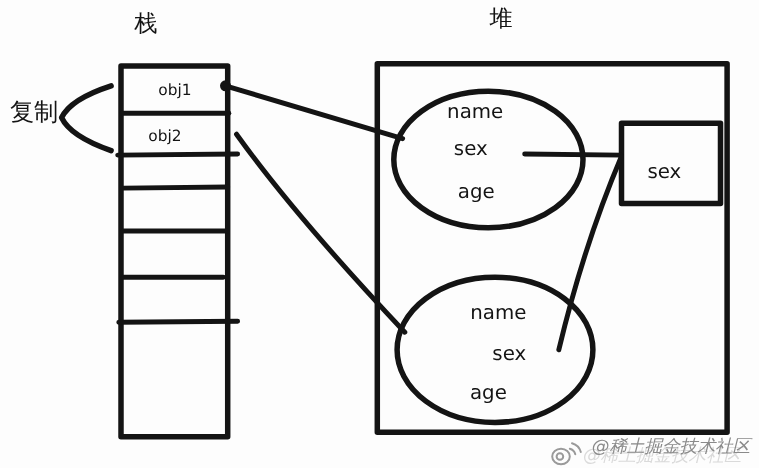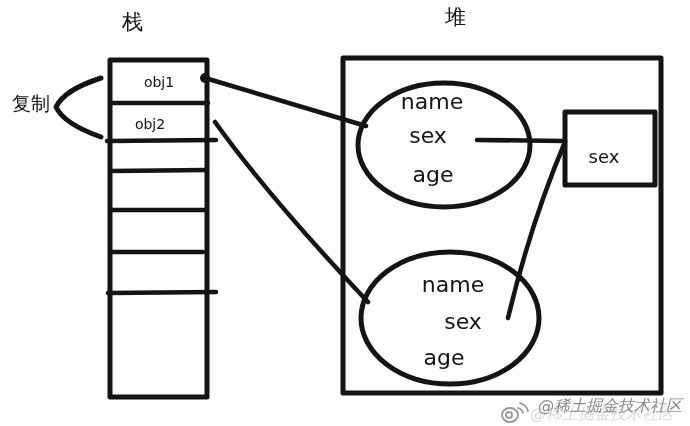--- a/index.html
+++ b/index.html
@@ -16,23 +16,23 @@
     position: absolute;
     left: 0; top: 0;
   }
   .label {
     position: absolute;
     transform: translate(-50%, -50%);
     white-space: nowrap;
     line-height: 1;
   }
   .title { font-size: 21px; letter-spacing: 1px; }
-  .cn { font-size: 19px; }
+  .cn { font-size: 22px; }
   .slot { font-size: 14px; }
-  .field { font-size: 22px; }
+  .field { font-size: 18px; }
   .boxlabel { font-size: 18px; }
   .watermark {
     position: absolute;
     left: 498px;
     top: 392px;
     width: 192px;
     height: 34px;
     font-style: italic;
   }
   .wm-icon { position: absolute; left: 2px; top: 8px; }

